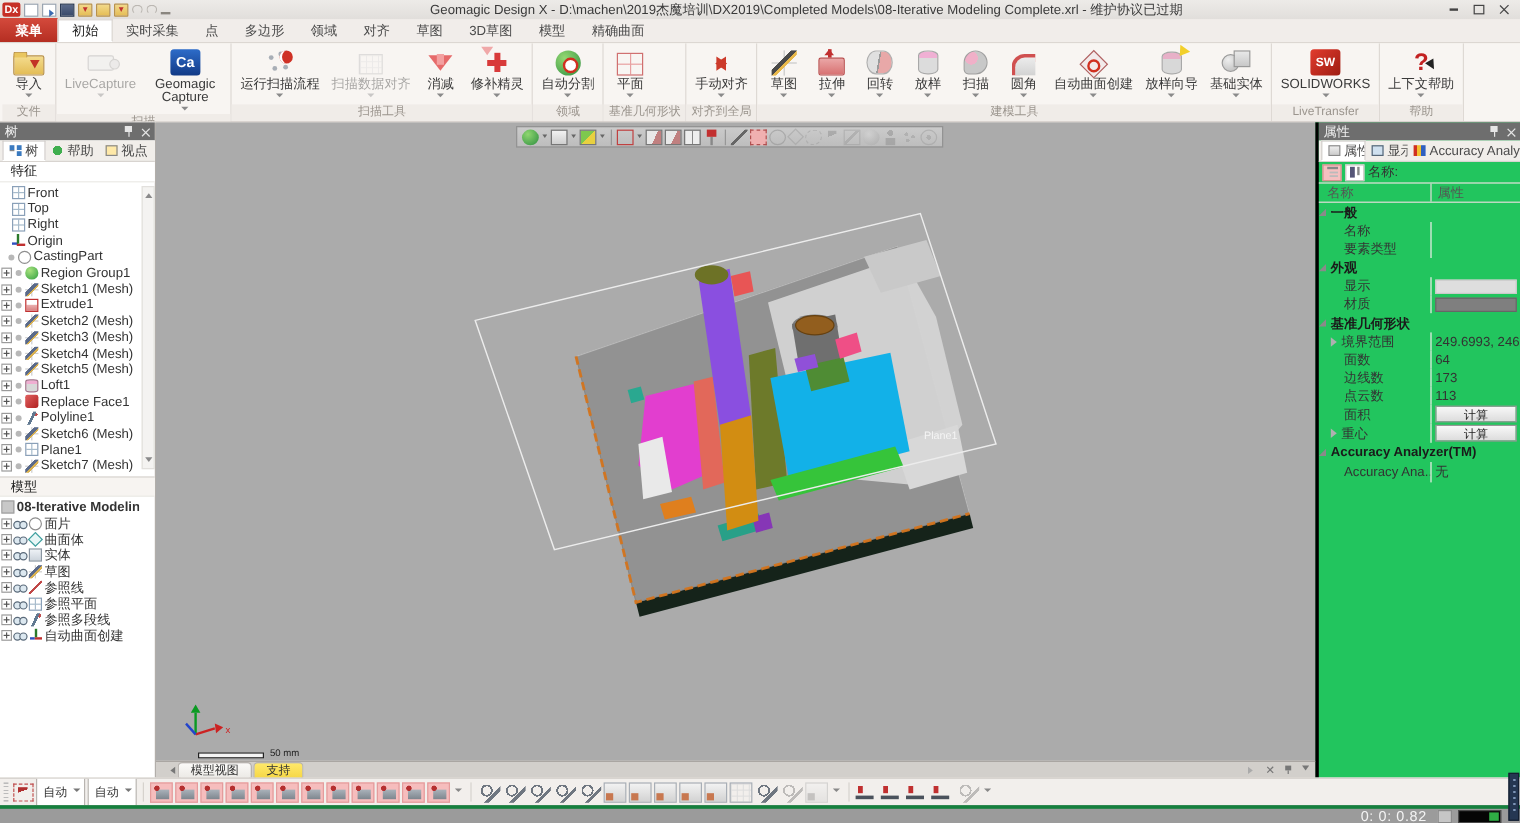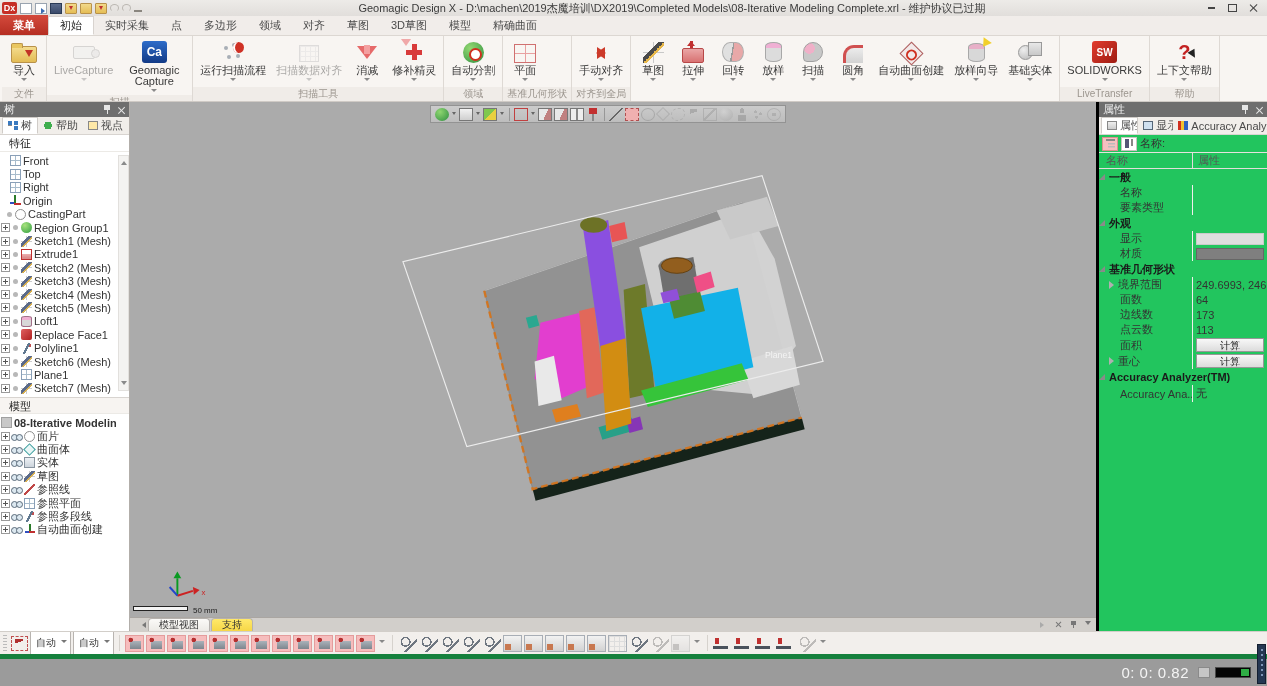--- a/index.html
+++ b/index.html
@@ -177,21 +177,21 @@
 .vt-cursor{background:linear-gradient(160deg,#888 0 40%,transparent 40%) 3px 1px/7px 10px no-repeat}
 .vt-pencil{border:1px solid #999;background:linear-gradient(135deg,transparent 40%,#999 40% 55%,transparent 55%)}
 .vt-ball{border-radius:50%;background:radial-gradient(circle at 35% 30%,#ddd,#999)}
 .vt-person{background:radial-gradient(circle at 50% 22%,#888 0 2.5px,transparent 2.5px),linear-gradient(#888,#888) 50% 100%/8px 6px no-repeat}
 .vt-spray{background:radial-gradient(circle at 30% 30%,#999 0 1.5px,transparent 1.5px),radial-gradient(circle at 70% 45%,#999 0 1.5px,transparent 1.5px),radial-gradient(circle at 40% 70%,#999 0 1.5px,transparent 1.5px)}
 .vt-eyeo{border:1px solid #999;border-radius:50%;background:radial-gradient(circle,#999 0 2px,transparent 2px)}
 .vcaret{width:0;height:0;border:2.5px solid transparent;border-top:3px solid #666;margin:0 1px}
 .vsep{width:1px;height:13px;background:#979797;margin:0 2px}
 .vdis{opacity:.45}
 .scene{position:absolute;inset:0;width:100%;height:100%}
-.scalebar{position:absolute;left:3px;bottom:2px;display:flex;align-items:flex-start;gap:5px}
+.scalebar{position:absolute;left:35px;bottom:2px;display:flex;align-items:flex-end;gap:5px}
 .sb-bar{width:55px;height:5px;background:#f4f4f4;border:1px solid #222}
 .sb-txt{font-size:8px;color:#222}
 
 
 .vtabs{height:14px;background:#d2cfcb;display:flex;align-items:flex-end;border-top:1px solid #aaa6a2;padding-left:6px;position:relative;flex:none}
 .varrow{width:12px;height:12px;display:flex;align-items:center;justify-content:center}
 .tri-l{width:0;height:0;border:3.5px solid transparent;border-right:4.5px solid #777}
 .tri-r{width:0;height:0;border:3.5px solid transparent;border-left:4.5px solid #aaa}
 .vtab{height:13px;padding:0 10px;font-size:10px;display:flex;align-items:center;background:linear-gradient(#fbfaf8,#eceae6);border:1px solid #b6b2ae;border-bottom:none;border-radius:4px 4px 0 0;margin-right:1px;color:#333}
 .vtab.support{background:linear-gradient(#ffe96a,#f6d747)}
@@ -212,21 +212,21 @@
 .ddc{width:0;height:0;border:3px solid transparent;border-top:3.5px solid #777}
 .bt{width:19px;height:17px;flex:none;border:1px solid #e49c9c;background-color:#f6bdbd;background-image:radial-gradient(circle at 28% 26%,#b52f2f 0 2px,transparent 2.5px),linear-gradient(#aab2ba,#7e868e);background-size:auto,11px 8px;background-position:0 0,60% 75%;background-repeat:no-repeat}
 .bg1{width:19px;height:17px;flex:none;background-image:radial-gradient(circle at 40% 40%,transparent 0 3.5px,#6e7680 3.5px 5px,transparent 5px),linear-gradient(135deg,transparent 62%,#6e7680 62% 72%,transparent 72%);background-repeat:no-repeat}
 .bg2{width:19px;height:17px;flex:none;border:1px solid #a8aeb6;background:linear-gradient(#f2f2f2,#d2d2d2);position:relative}
 .bg2::after{content:'';position:absolute;left:1px;bottom:1px;width:6px;height:6px;background:#c87850}
 .bg3{width:19px;height:17px;flex:none;background:linear-gradient(#4a525c,#4a525c) 10% 80%/80% 3px no-repeat,linear-gradient(#c03030,#c03030) 15% 30%/4px 6px no-repeat}
 .bg4{width:19px;height:17px;flex:none;border:1px solid #a8aeb6;background:linear-gradient(#ddd 1px,transparent 1px),linear-gradient(90deg,#ddd 1px,transparent 1px);background-size:5px 5px}
 .bcaret{width:0;height:0;border:3px solid transparent;border-top:3.5px solid #888;margin:0 2px}
 
 
-.statusbar{height:32px;background:#9b9b9b;border-top:5px solid #15803d;display:flex;align-items:center;justify-content:flex-end;gap:5px;padding-right:16px;color:#f4f4f4;font-size:15px;flex:none}
+.statusbar{height:15px;background:#9b9b9b;border-top:3px solid #15803d;display:flex;align-items:center;justify-content:flex-end;gap:5px;padding-right:16px;color:#f4f4f4;font-size:12px;flex:none}
 .coords{padding:0 4px;letter-spacing:.5px}
 .sbox{width:12px;height:11px;background:#c6c6c6;border:1px solid #8a8a8a}
 .blackbox{width:36px;height:11px;background:#050505;border:1px solid #4a4a4a;display:flex;align-items:center;justify-content:flex-end;padding:1px}
 .greensq{width:8px;height:7px;background:#2fae45}
 .corner{position:absolute;right:1px;bottom:2px;width:9px;height:40px;background:#253752;border:1px solid #141f30;z-index:5}
 .corner::after{content:'';position:absolute;left:3px;top:4px;width:2px;height:30px;background:repeating-linear-gradient(#7e96b8 0 2px,transparent 2px 5px)}
 </style>
 </head>
 <body>
 
@@ -427,20 +427,21 @@
             <span class="rcaret"></span>
         </div>
         <div class="rbtn">
           <span class="ricon">
               <span class="ri-base"></span>
             </span>
           <span class="rlabel">基础实体</span>
             <span class="rcaret"></span>
         </div>
       </div>
+      <div class="rglabel">建模工具</div>
     </div>
     <div class="rgroup">
       <div class="rbtns">
         <div class="rbtn">
           <span class="ricon">
               <span class="ri-sw">SW</span>
             </span>
           <span class="rlabel">SOLIDWORKS</span>
             <span class="rcaret"></span>
         </div>

